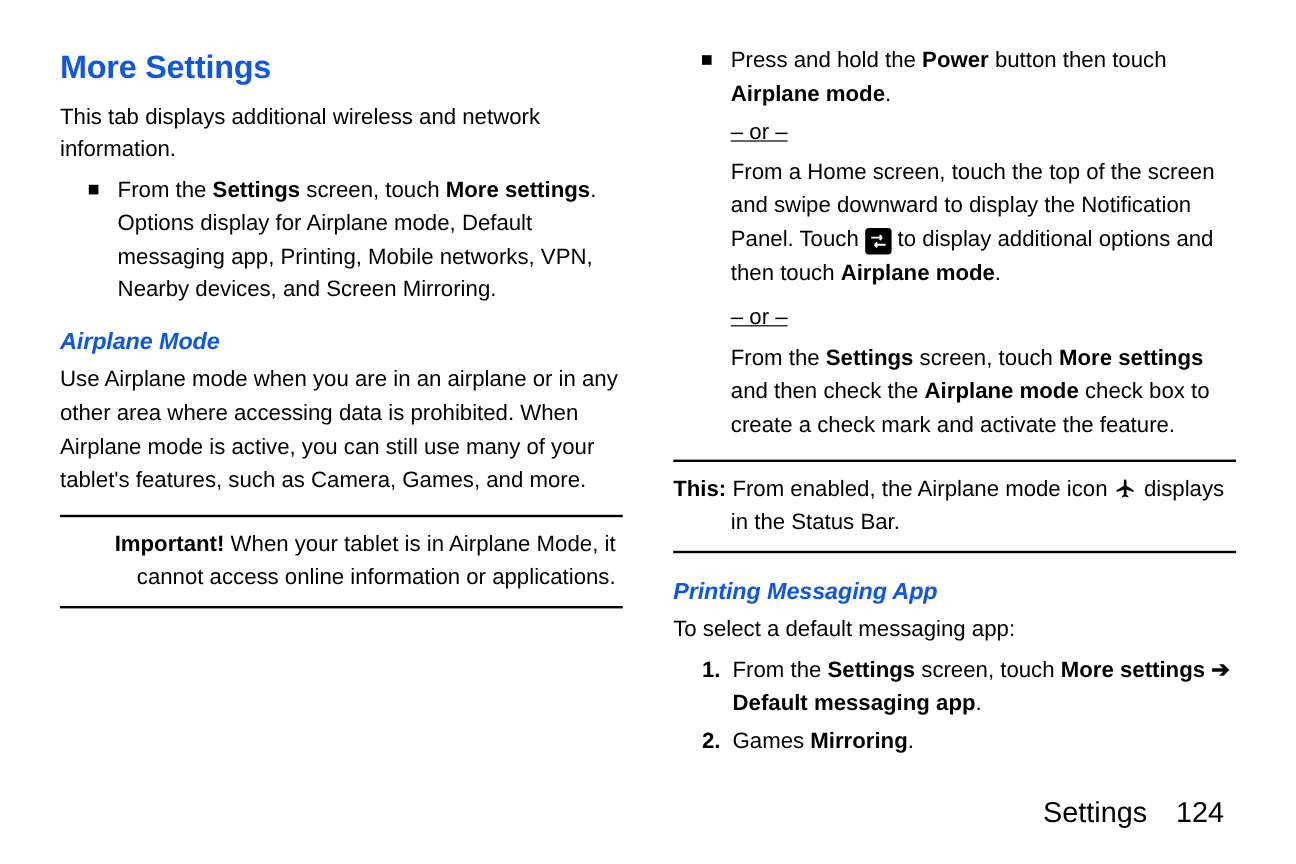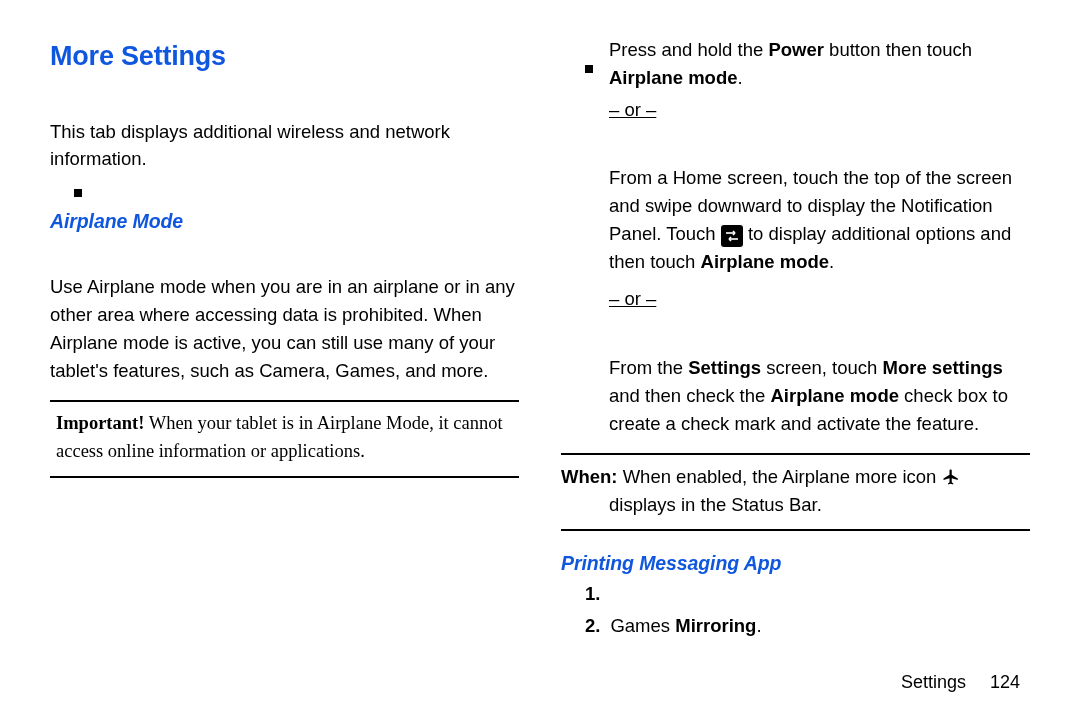--- a/index.html
+++ b/index.html
@@ -37,28 +37,27 @@
     font-style: italic;
     font-weight: 800;
     color: #1057e0;
     font-size: 19.5px;
     margin-top: 10px;
     margin-bottom: 2px;
     letter-spacing: -0.1px;
   }
   .para {
     margin-bottom: 6px;
-    margin-top: 35px;
   }
   .indent-block {
     padding-left: 48px;
   }
   .bullet-row {
     display: flex;
-    align-items: center;
+    align-items: flex-start;
   }
   .bullet-sq {
     display: inline-block;
     width: 8px;
     height: 8px;
     background: #000;
     margin-top: 10px;
     margin-left: 24px;
     margin-right: 16px;
     flex-shrink: 0;
@@ -100,44 +99,48 @@
     width: 20px;
     height: 20px;
     align-items: center;
     justify-content: center;
   }
   .plane-icon svg { width: 18px; height: 18px; }
   .footer {
     position: absolute;
     bottom: 24px;
     right: 60px;
-    font-size: 18px;
+    font-size: 24px;
   }
   .footer .sec { margin-right: 24px; }
   b { font-weight: bold; }
   .or-line { margin: 4px 0 6px 0; text-decoration: underline; }
 </style>
 </head>
 <body>
 
 <div class="columns">
 
   <div class="col">
     <h1>More Settings</h1>
     <div class="para">This tab displays additional wireless and network information.</div>
 
     <div class="bullet-row">
       <span class="bullet-sq"></span>
-    </div>
+      <div>
+        <span>From the </span><b>Settings</b><span> screen, touch </span><b>More settings</b><span>.</span>
+      </div>
+    </div>
+    <div class="indent-block para">Options display for Airplane mode, Default messaging app, Printing, Mobile networks, VPN, Nearby devices, and Screen Mirroring.</div>
 
     <h2>Airplane Mode</h2>
     <div class="para">Use Airplane mode when you are in an airplane or in any other area where accessing data is prohibited. When Airplane mode is active, you can still use many of your tablet's features, such as Camera, Games, and more.</div>
 
     <hr class="hr">
-    <div style="text-align:left; padding: 0 6px; font-family: Liberation Serif, serif;">
+    <div style="text-align:right; padding: 0 6px;">
       <b>Important!</b><span> When your tablet is in Airplane Mode, it cannot access online information or applications.</span>
     </div>
     <hr class="hr">
   </div>
 
   <div class="col">
 
     <div class="bullet-row">
       <span class="bullet-sq"></span>
       <div>
@@ -162,33 +165,37 @@
 
     <div class="indent-block or-line">– or –</div>
 
     <div class="indent-block para">
       <span>From the </span><b>Settings</b><span> screen, touch </span><b>More settings</b><span> and then check the </span><b>Airplane mode</b><span> check box to create a check mark and activate the feature.</span>
     </div>
 
     <hr class="hr">
     <div class="note-block">
       <div class="note-hang">
-        <b>When:</b><span> When enabled, the Airplane more icon </span><span class="plane-icon">
+        <b>This:</b><span> From enabled, the Airplane mode icon </span><span class="plane-icon">
             <svg viewBox="0 0 24 24">
               <path fill="#000" d="M21 16v-2l-8-5V3.5c0-.83-.67-1.5-1.5-1.5S10 2.67 10 3.5V9l-8 5v2l8-2.5V19l-2 1.5V22l3.5-1 3.5 1v-1.5L13 19v-5.5l8 2.5z"></path>
             </svg>
           </span><span> displays in the Status Bar.</span>
       </div>
     </div>
     <hr class="hr">
 
     <h2>Printing Messaging App</h2>
+    <div class="para">To select a default messaging app:</div>
 
     <div class="bullet-row">
       <span class="num-label">1.</span>
+      <div>
+        <span>From the </span><b>Settings</b><span> screen, touch </span><b>More settings ➔ Default messaging app</b><span>.</span>
+      </div>
     </div>
 
     <div class="bullet-row" style="margin-top:4px;">
       <span class="num-label">2.</span>
       <div>
         <span>Games </span><b>Mirroring</b><span>.</span>
       </div>
     </div>
 
   </div>

